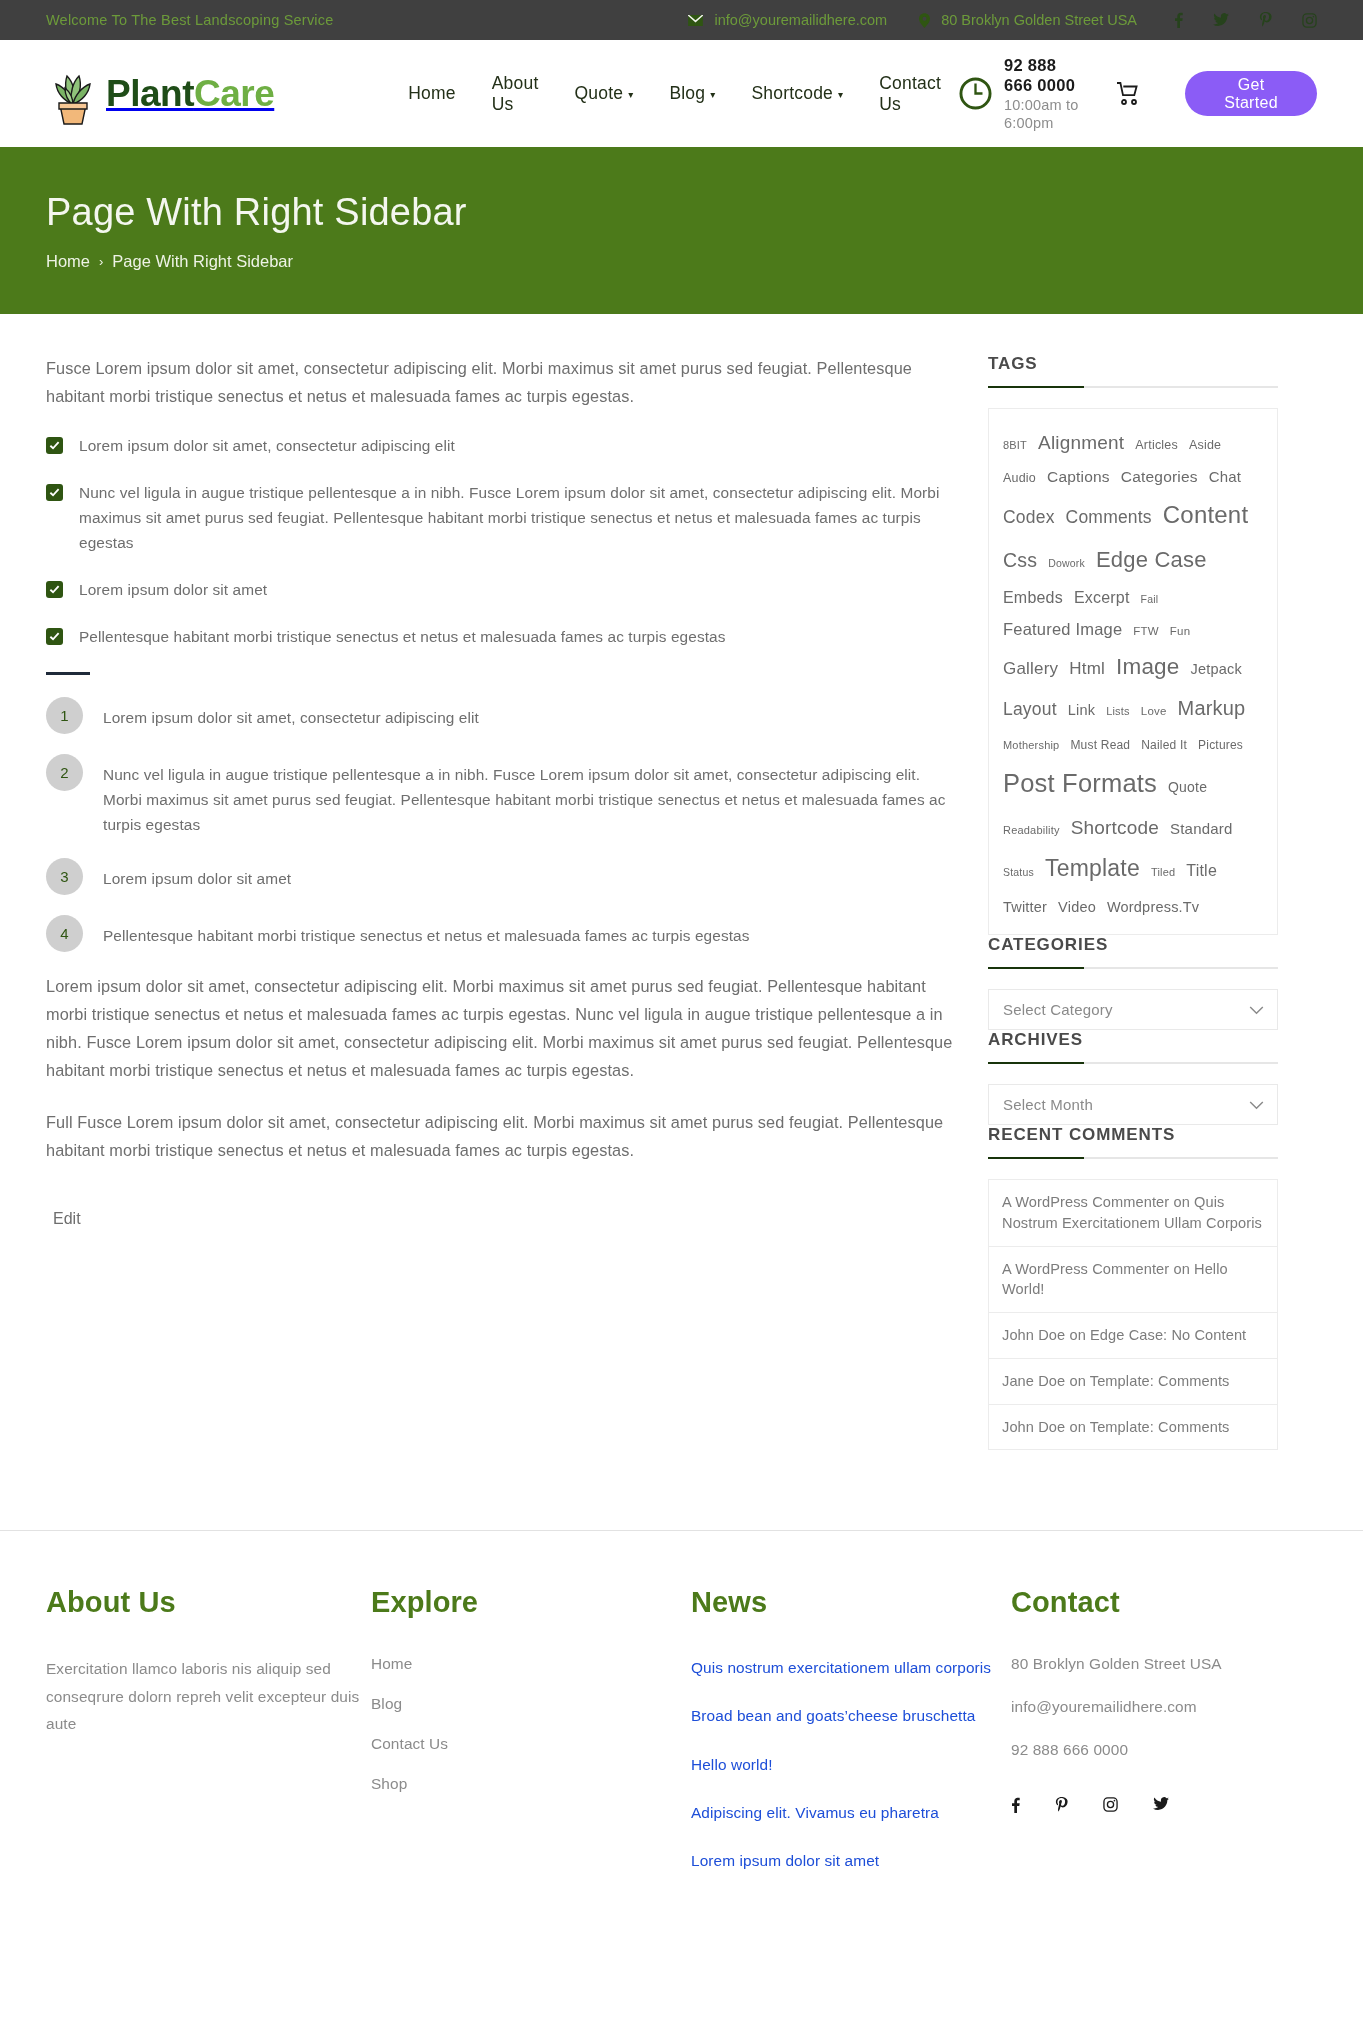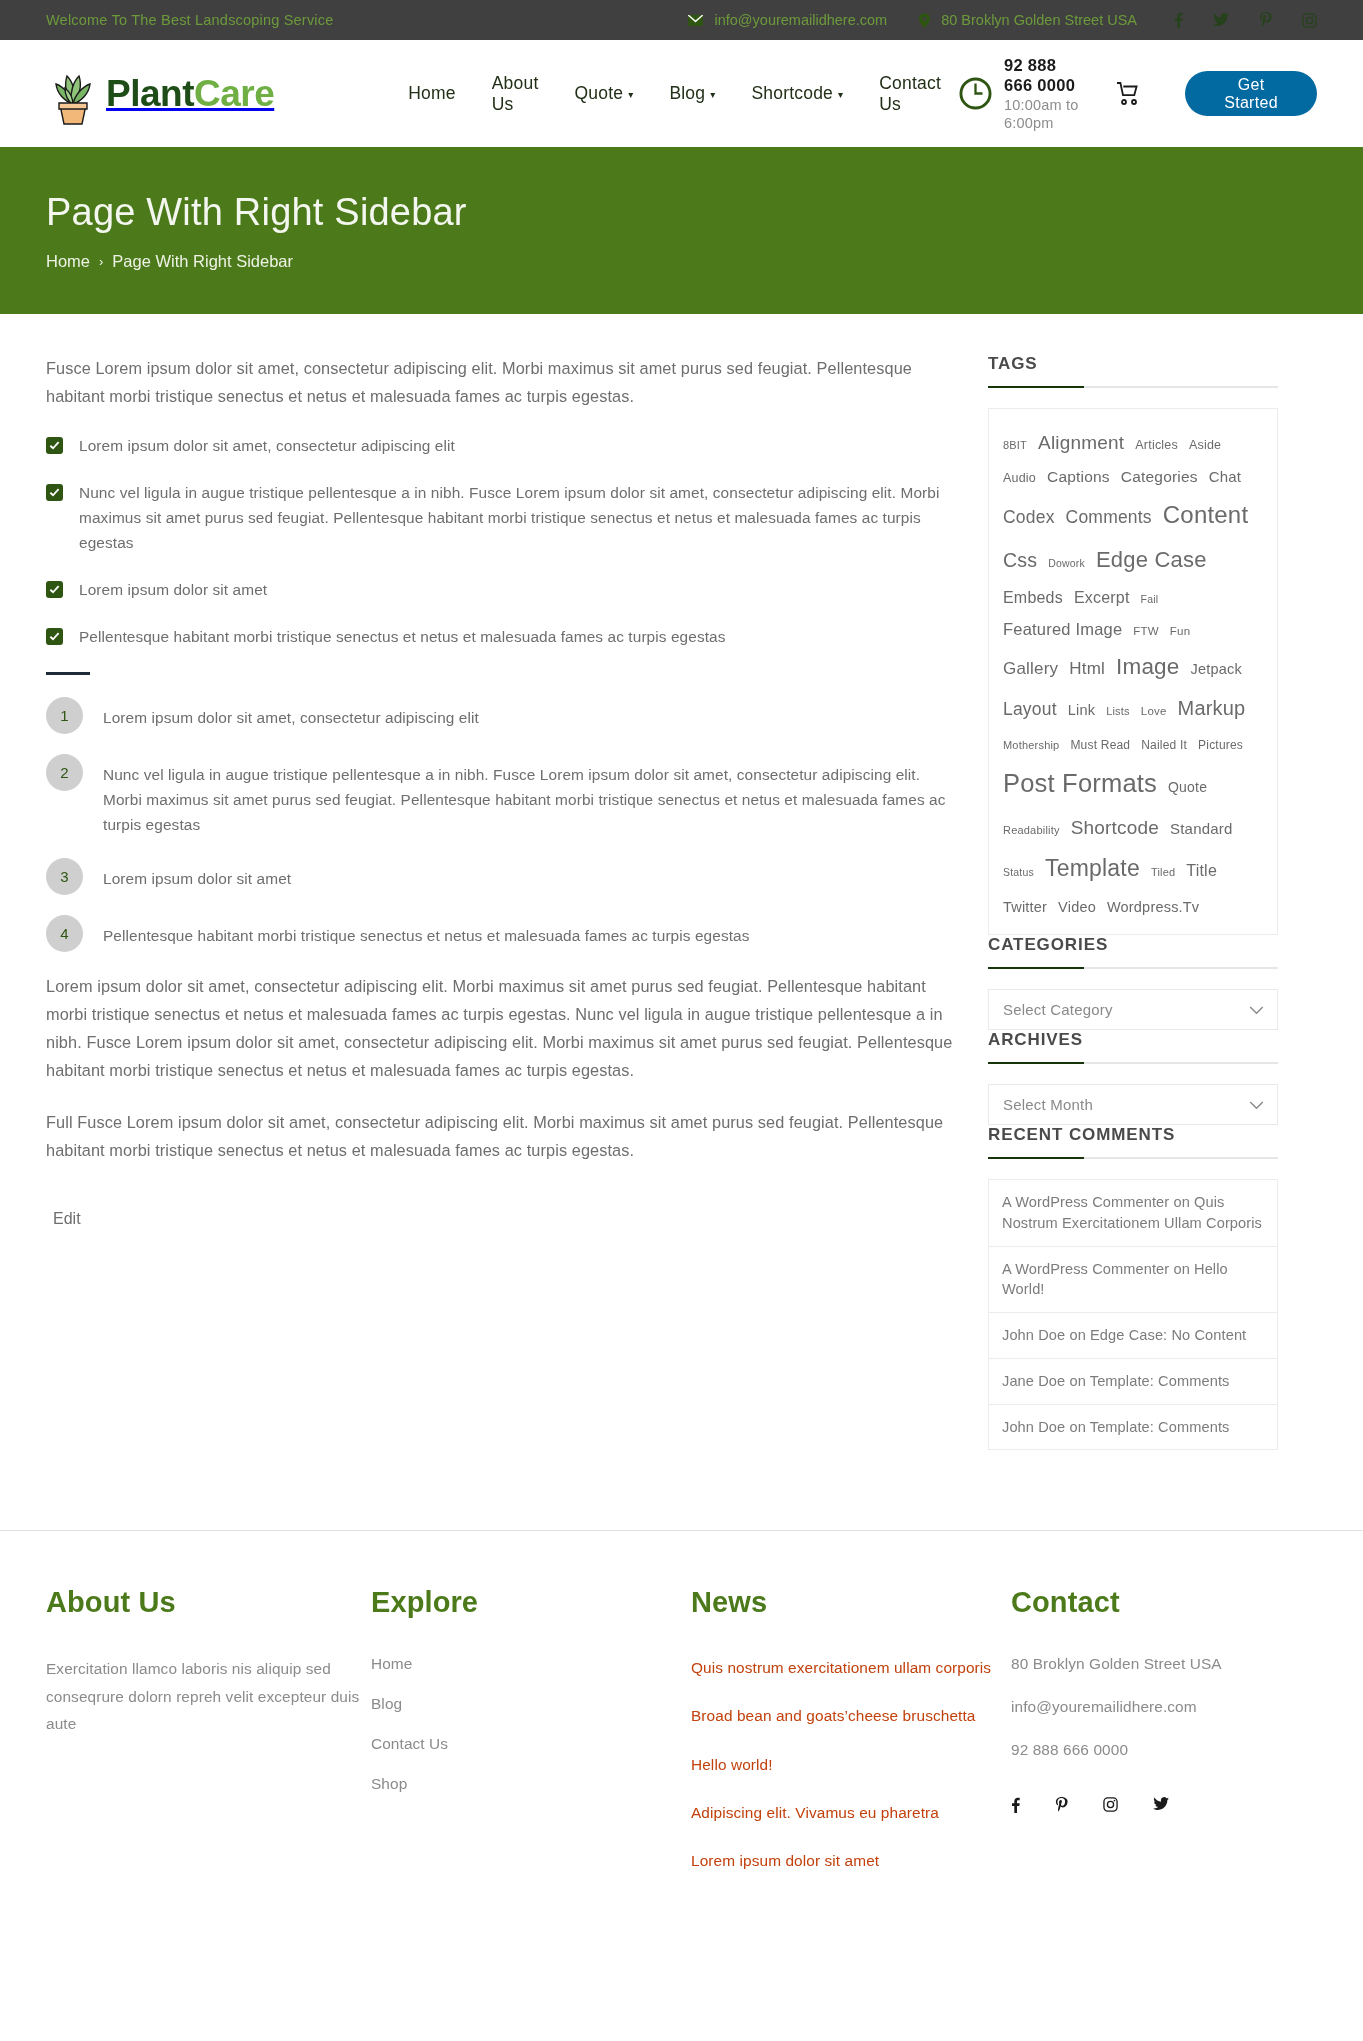--- a/index.html
+++ b/index.html
@@ -66,21 +66,21 @@
 
   .hdr-right { margin-left: auto; display: flex; align-items: center; gap: 0; }
   .clockwrap { display: flex; align-items: center; gap: 12px; }
   .clock-ic { width: 33px; height: 33px; }
   .phone-block { line-height: 1.25; }
   .phone-num { font-size: 16.5px; color: #1b1b1b; font-weight: 700; letter-spacing: .3px;}
   .phone-time { font-size: 14.5px; color: #8d8d8d; letter-spacing: .2px;}
   .cart-ic { margin-left: 28px; width: 24px; height: 24px; color:#1b1b1b;}
   .getstarted {
     margin-left: 44px;
-    background: #0369a1;
+    background: #8b5cf6;
     color: #ffffff;
     border: none;
     border-radius: 26px;
     height: 45px;
     padding: 0 34px;
     font-size: 16px;
     font-family: inherit;
     letter-spacing: .3px;
     cursor: pointer;
   }
@@ -208,21 +208,21 @@
     margin-bottom: 36px; letter-spacing: .1px;
   }
   .fcol p.ftext {
     font-size: 15.4px; color: #8b8b8b; line-height: 1.78; letter-spacing: .1px;
   }
   .flinks { list-style: none; }
   .flinks li { margin-bottom: 22px; }
   .flinks a { color: #8b8b8b; font-size: 15.4px; text-decoration: none; letter-spacing:.1px;}
   .fnews { list-style: none; }
   .fnews li { margin-bottom: 22px; }
-  .fnews a { color: #c2410c; font-size: 15.4px; text-decoration: none; line-height: 1.7; letter-spacing:.1px;}
+  .fnews a { color: #1d4ed8; font-size: 15.4px; text-decoration: none; line-height: 1.7; letter-spacing:.1px;}
   .fcontact p { font-size: 15.4px; color: #8b8b8b; margin-bottom: 25px; letter-spacing:.1px;}
   .fsocial { display: flex; gap: 35px; margin-top: 38px; }
   .fsocial .s-ic { color: #1b1b1b; font-size: 16px; display:inline-flex; }
 </style>
 </head>
 <body>
 
 <div class="topbar">
   <div class="topbar-welcome">Welcome To The Best Landscoping Service</div>
   <div class="topbar-mid">

